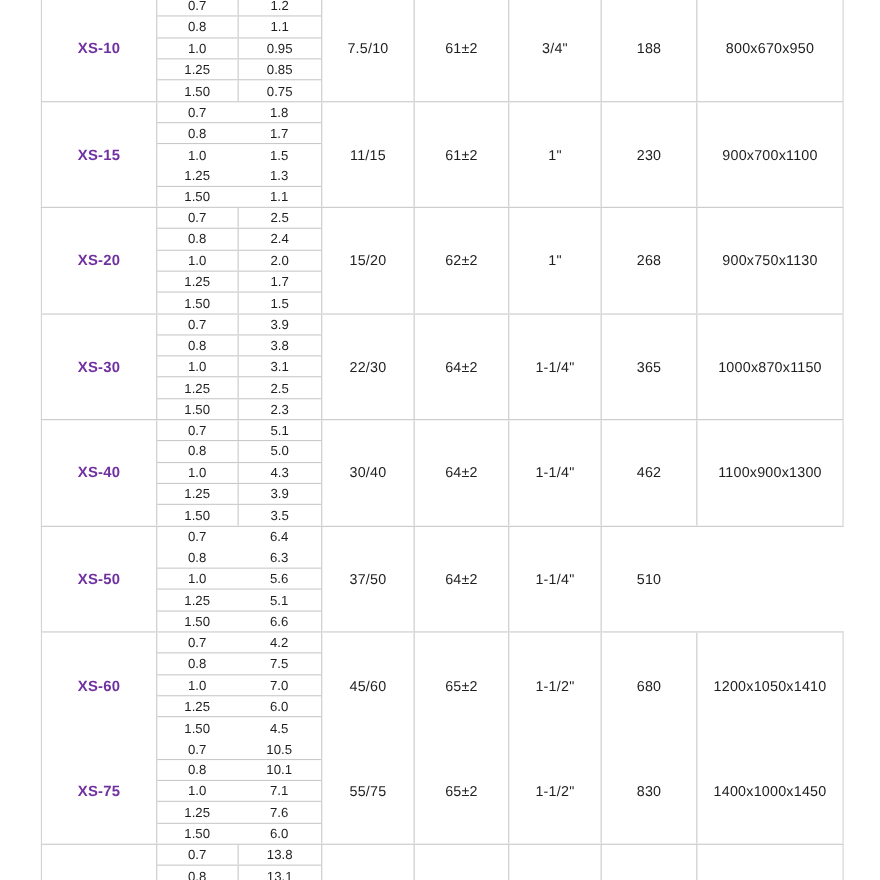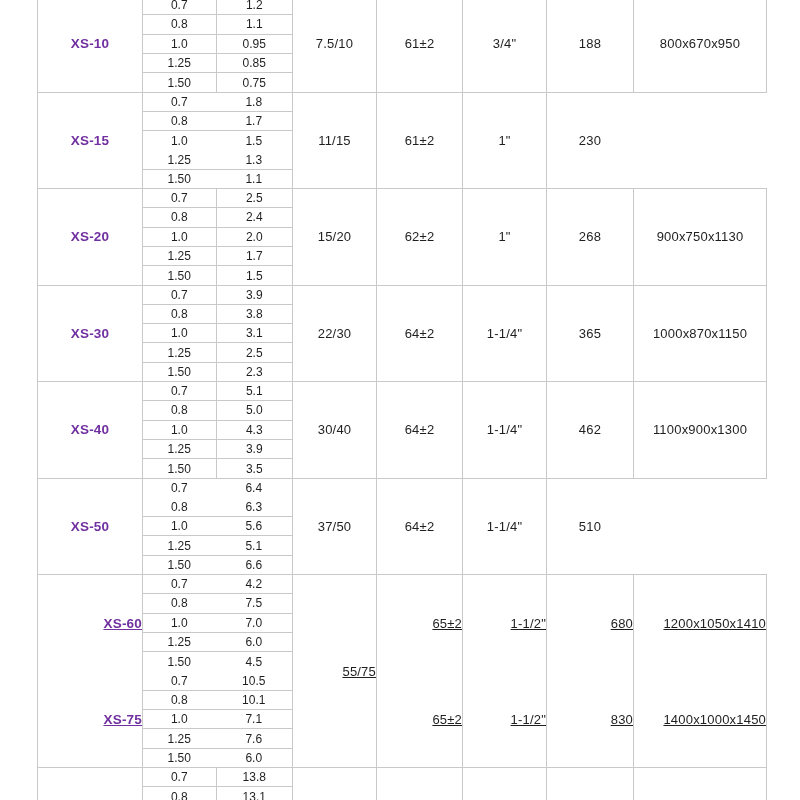--- a/index.html
+++ b/index.html
@@ -66,21 +66,21 @@
   .b1 .subrow:nth-child(3){border-bottom:none;}
   .b5 .subrow:nth-child(1){border-bottom:none;}
   .bm .subrow:nth-child(5){border-bottom:none;}
   .b1 .cap,.b5 .cap,.bm .cap{border-left:none;}
   .power{width:84px;}
   .noise{width:86px;}
   .outlet{width:84px;}
   .weight{width:87px;}
   .dims{width:134px;border-right:1px solid var(--line);}
   
-  .mcell{flex-direction:column;justify-content:stretch;align-items:flex-end;padding:0;text-decoration:underline;}
+  .mcell{flex-direction:column;justify-content:stretch;align-items:center;padding:0;}
   .half{flex:1;display:flex;align-items:center;justify-content:center;}
 </style>
 </head>
 <body>
 
 <div class="stage">
   <div class="tbl">
 
     <div class="block b0">
       <div class="cell model">
@@ -138,20 +138,21 @@
         </div>
           <div class="subrow">
           <div class="scell pr">1.50</div>
           <div class="scell cap">1.1</div>
         </div>
         </div>
       <div class="cell power">11/15</div>
       <div class="cell noise">61±2</div>
       <div class="cell outlet">1"</div>
       <div class="cell weight">230</div>
+      <div class="cell dims">900x700x1100</div>
     </div>
 
     <div class="block b2">
       <div class="cell model">
           <span>XS-20</span>
         </div>
       <div class="subcol">
           <div class="subrow">
           <div class="scell pr">0.7</div>
           <div class="scell cap">2.5</div>
@@ -319,20 +320,21 @@
           <div class="subrow">
           <div class="scell pr">1.25</div>
           <div class="scell cap">7.6</div>
         </div>
           <div class="subrow">
           <div class="scell pr">1.50</div>
           <div class="scell cap">6.0</div>
         </div>
         </div>
       <div class="cell power mcell">
+        <div class="half">45/60</div>
         <div class="half">55/75</div>
       </div>
       <div class="cell noise mcell">
         <div class="half">65±2</div>
         <div class="half">65±2</div>
       </div>
       <div class="cell outlet mcell">
         <div class="half">1-1/2"</div>
         <div class="half">1-1/2"</div>
       </div>

